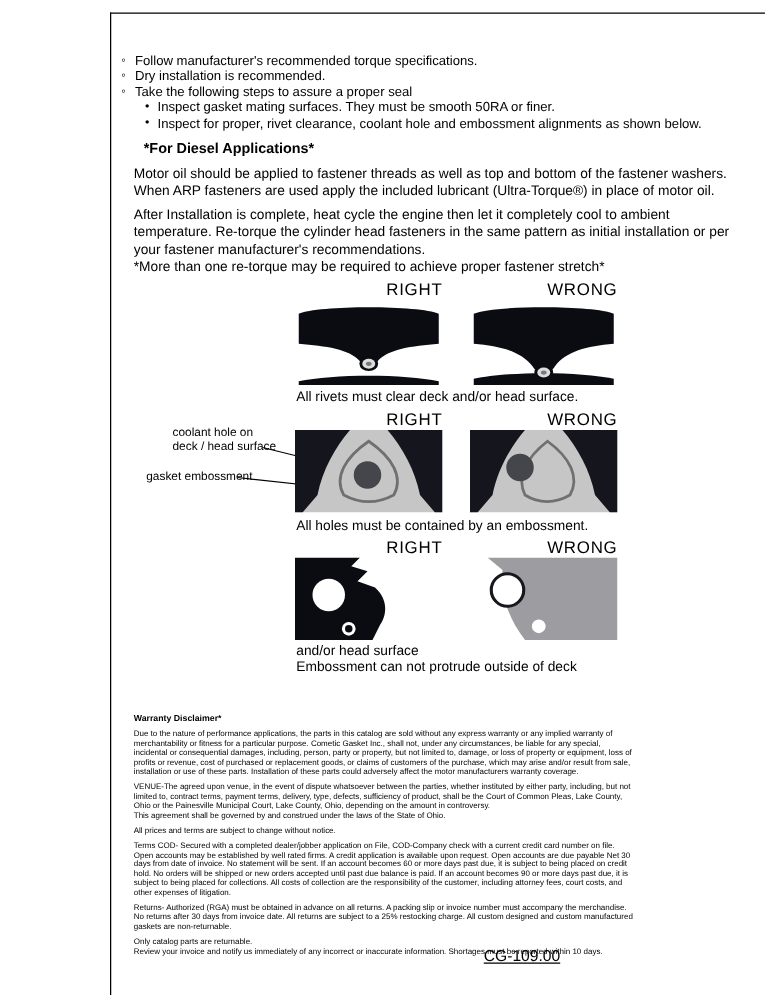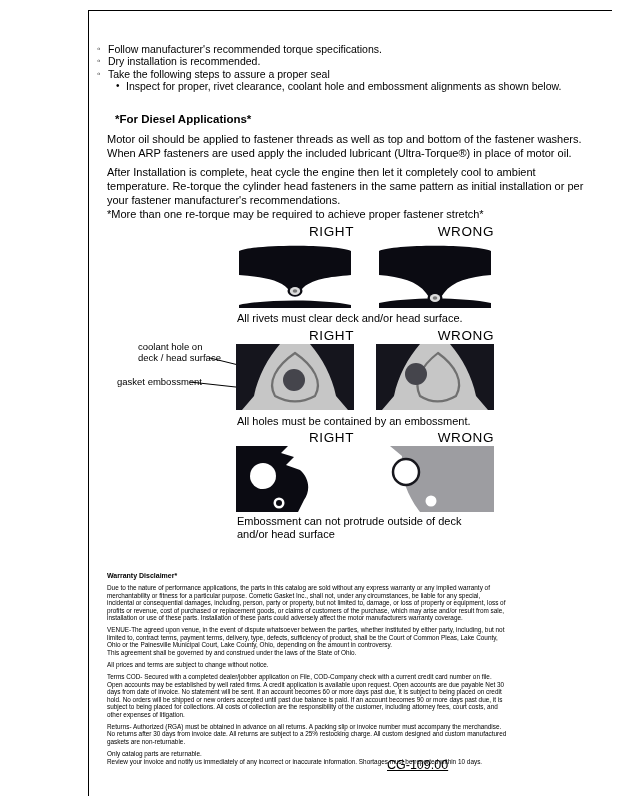--- a/index.html
+++ b/index.html
@@ -46,20 +46,21 @@
 <div class="page">
 
   <div class="border-top"></div>
   <div class="border-left"></div>
 
 
   <div class="bullets">
     <div class="b">Follow manufacturer's recommended torque specifications.</div>
     <div class="b">Dry installation is recommended.</div>
     <div class="b">Take the following steps to assure a proper seal</div>
+    <div class="sb">Inspect gasket mating surfaces.  They must be smooth 50RA or finer.</div>
     <div class="sb">Inspect for proper, rivet clearance, coolant hole and embossment alignments as shown below.</div>
   </div>
 
   <div class="diesel-h">*For Diesel Applications*</div>
   <div class="para p1">Motor oil should be applied to fastener threads as well as top and bottom of the fastener washers. When ARP fasteners are used apply the included lubricant (Ultra-Torque®) in place of motor oil.</div>
   <div class="para p2">After Installation is complete, heat cycle the engine then let it completely cool to ambient temperature. Re-torque the cylinder head fasteners in the same pattern as initial installation or per your fastener manufacturer's recommendations.</div>
   <div class="para note">*More than one re-torque may be required to achieve proper fastener stretch*</div>
 
   <div class="dhead" style="left:236px;top:224px;">RIGHT</div>
   <div class="dhead" style="left:376px;top:224px;">WRONG</div>
@@ -118,22 +119,22 @@
     <circle cx="27" cy="30" r="13" fill="#ffffff"></circle>
     <circle cx="43" cy="57" r="5.5" fill="#ffffff"></circle>
     <circle cx="43" cy="57" r="3" fill="#0b0b12"></circle>
   </svg>
   <svg class="dimg" style="left:376px;top:446px;" viewBox="0 0 118 66">
     <path fill="#9d9da1" d="M14,0 L118,0 L118,66 L44,66 C30,48 24,28 26,10 Z"></path>
     <circle cx="30" cy="26" r="13" fill="#ffffff" stroke="#17171d" stroke-width="2.5"></circle>
     <circle cx="55" cy="55" r="5.5" fill="#ffffff"></circle>
   </svg>
   <div class="dcap" style="left:237px;top:515px;width:280px;">
+    <span style="display:block;">and/or head surface</span>
     <span style="display:block;">Embossment can not protrude outside of deck</span>
-    <span style="display:block;">and/or head surface</span>
   </div>
 
   <div class="disclaimer">
     <div class="dh">Warranty Disclaimer*</div>
     <p>Due to the nature of performance applications, the parts in this catalog are sold without any express warranty or any implied warranty of merchantability or fitness for a particular purpose.  Cometic Gasket Inc., shall not, under any circumstances, be liable for any special, incidental or consequential damages, including, person, party or property, but not limited to, damage, or loss of property or equipment, loss of profits or revenue, cost of purchased or replacement goods, or claims of customers of the purchase, which may arise and/or result from sale, installation or use of these parts.  Installation of these parts could adversely affect the motor manufacturers warranty coverage.</p>
     <p class="tight">VENUE-The agreed upon venue, in the event of dispute whatsoever between the parties, whether instituted by either party, including, but not limited to, contract terms, payment terms, delivery, type, defects, sufficiency of product, shall be the Court of Common Pleas, Lake County, Ohio or the Painesville Municipal Court, Lake County, Ohio, depending on the amount in controversy.</p>
     <p>This agreement shall be governed by and construed under the laws of the State of Ohio.</p>
     <p>All prices and terms are subject to change without notice.</p>
     <p>Terms COD- Secured with a completed dealer/jobber application on File, COD-Company check with a current credit card number on file.  Open accounts may be established by well rated firms.  A credit application is available upon request.  Open accounts are due payable Net 30 days from date of invoice.  No statement will be sent.  If an account becomes 60 or more days past due, it is subject to being placed on credit hold.  No orders will be shipped or new orders accepted until past due balance is paid.  If an account becomes 90 or more days past due, it is subject to being placed for collections.  All costs of collection are the responsibility of the customer, including attorney fees, court costs, and other expenses of litigation.</p>
     <p>Returns- Authorized (RGA) must be obtained in advance on all returns.  A packing slip or invoice number must accompany the merchandise.  No returns after 30 days from invoice date.  All returns are subject to a 25% restocking charge.  All custom designed and custom manufactured gaskets are non-returnable.</p>

